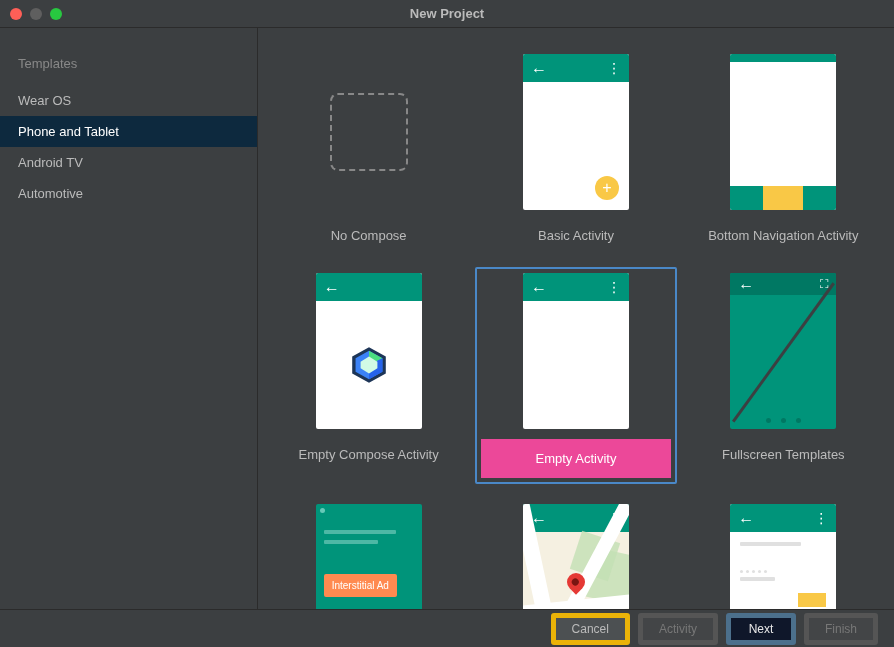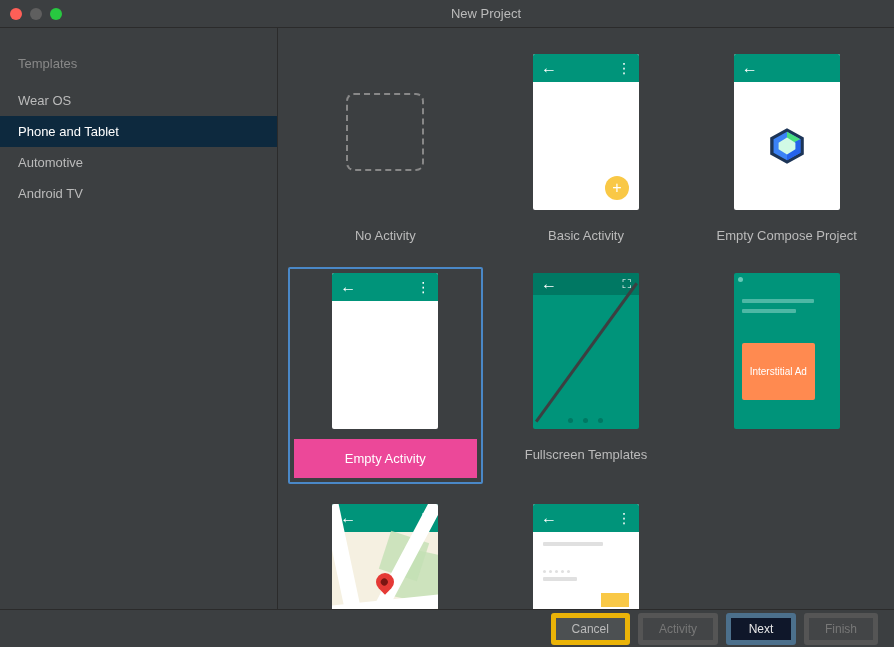--- a/index.html
+++ b/index.html
@@ -4,25 +4,25 @@
 <style>
   * { margin: 0; padding: 0; box-sizing: border-box; font-family: -apple-system, BlinkMacSystemFont, "Segoe UI", sans-serif; }
   body { width: 894px; height: 647px; background: #3c3f41; color: #bbbbbb; overflow: hidden; }
   
   .titlebar { height: 28px; background: #3c3f41; display: flex; align-items: center; position: relative; border-bottom: 1px solid #2b2b2b; }
   .traffic-lights { display: flex; gap: 8px; padding-left: 10px; }
   .tl { width: 12px; height: 12px; border-radius: 50%; }
   .tl-close { background: #ff5f57; }
   .tl-min { background: #5f5f5f; }
   .tl-max { background: #28c840; }
-  .title { position: absolute; left: 50%; transform: translateX(-50%); font-size: 13px; color: #bbbbbb; font-weight: 400; margin-left: 39px; }
+  .title { position: absolute; left: 50%; transform: translateX(-50%); font-size: 13px; color: #bbbbbb; font-weight: 700; }
   
   .main { display: flex; height: 581px; }
   
-  .sidebar { width: 278px; background: #3c3f41; border-right: 1px solid #2b2b2b; padding-top: 20px; }
+  .sidebar { width: 258px; background: #3c3f41; border-right: 1px solid #2b2b2b; padding-top: 20px; }
   .sidebar-header { font-size: 13px; color: #888; padding: 8px 18px 14px; }
   .sidebar-item { font-size: 13px; color: #bbbbbb; padding: 8px 18px; cursor: pointer; }
   .sidebar-item.selected { background: #0d293e; color: #ffffff; }
   
   .content { flex: 1; background: #3c3f41; overflow-y: auto; padding: 20px 10px 10px; }
   .templates-grid { display: grid; grid-template-columns: repeat(3, 1fr); gap: 14px 6px; }
   .template-cell { display: flex; flex-direction: column; align-items: center; cursor: pointer; padding: 4px; border: 2px solid transparent; border-radius: 2px; }
   .template-cell.selected { border-color: #4a88c7; }
   .template-thumb { width: 106px; height: 156px; background: #ffffff; border-radius: 2px; position: relative; overflow: hidden; }
   .template-label { margin-top: 14px; font-size: 13px; color: #bbbbbb; text-align: center; padding: 4px 10px; }
@@ -56,21 +56,21 @@
   .full-diag::before { content:''; position:absolute; width:140%; height:3px; background:#3c3f41; top:50%; left:-20%; transform: rotate(-54deg); }
   .full-dots { position:absolute; bottom:6px; left:0; right:0; display:flex; justify-content:center; gap:10px; }
   .full-dot { width:5px; height:5px; border-radius:50%; background:#007863; }
   
   
   .inter-thumb { background:#00947a !important; padding:8px; }
   .inter-status { position:absolute; top:4px; left:4px; width:5px; height:5px; border-radius:50%; background:#66c9b8;}
   .inter-lines { margin-top: 18px; }
   .inter-line { height:4px; background:#4db8a5; margin-bottom:6px; border-radius:1px;}
   .inter-line.w60{width:60%;} .inter-line.w80{width:80%;}
-  .inter-ad { background:#ff8a50; color:#fff; font-size:10px; padding:23px 8px; border-radius:2px; display:inline-block; margin: 24px 0 14px;}
+  .inter-ad { background:#ff8a50; color:#fff; font-size:10px; padding:6px 8px; border-radius:2px; display:inline-block; margin: 24px 0 14px;}
   
   
   .maps-body { height: calc(100% - 28px); background: #f5f0e1; position:relative; }
   .road { position:absolute; background:#fff; }
   .road.r1 { width:16px; height:200%; top:-50%; left:10px; transform:rotate(-12deg);}
   .road.r2 { width:14px; height:200%; top:-50%; left:48px; transform:rotate(28deg);}
   .road.r3 { width:200%; height:14px; left:-50%; top:68px; transform:rotate(-6deg);}
   .park { position:absolute; background:#c3e0b4; opacity:0.8; }
   .park.p1 { width:50px; height:50px; right:-10px; top:20px; transform:rotate(12deg);}
   .park.p2 { width:40px; height:40px; left:52px; top:4px; transform:rotate(18deg);}
@@ -108,62 +108,73 @@
     <div class="tl tl-max"></div>
   </div>
   <div class="title">New Project</div>
 </div>
 
 <div class="main">
   <div class="sidebar">
     <div class="sidebar-header">Templates</div>
     <div class="sidebar-item"><span>Wear OS</span></div>
     <div class="sidebar-item selected"><span>Phone and Tablet</span></div>
+    <div class="sidebar-item"><span>Android TV</span></div>
     <div class="sidebar-item"><span>Automotive</span></div>
-    <div class="sidebar-item"><span>Android TV</span></div>
   </div>
 
   <div class="content">
     <div class="templates-grid">
 
       <div class="template-cell">
         <div class="no-activity-thumb">
           <div class="dashed-box"></div>
         </div>
-        <div class="template-label">No Activity</div>
+        <div class="template-label">No Compose</div>
       </div>
 
       <div class="template-cell">
         <div class="template-thumb">
           <div class="thumb-appbar">
             <span class="thumb-back">←</span>
             <span class="thumb-menu">⋮</span>
           </div>
           <div class="fab">+</div>
         </div>
         <div class="template-label">Basic Activity</div>
       </div>
 
+      <div class="template-cell">
+        <div class="template-thumb">
+          <div class="thumb-appbar" style="height:8px;"></div>
+          <div class="bottom-nav-bar">
+            <div style="flex:1"></div>
+              <div class="bottom-nav-center"></div>
+              <div style="flex:1"></div>
+          </div>
+        </div>
+        <div class="template-label">Bottom Navigation Activity</div>
+      </div>
 
       <div class="template-cell">
         <div class="template-thumb">
           <div class="thumb-appbar">
             <span class="thumb-back">←</span>
           </div>
           <div class="compose-body">
             <svg class="compose-icon" viewBox="0 0 100 100">
               <polygon points="50,8 90,30 90,70 50,92 10,70 10,30" fill="#1d3557"></polygon>
               <polygon points="50,16 82,34 82,66 50,84 18,66 18,34" fill="#3b82f6"></polygon>
               <polygon points="50,16 82,34 50,50" fill="#4ade80"></polygon>
               <polygon points="50,50 82,34 82,66 50,84" fill="#2563eb"></polygon>
               <polygon points="50,30 70,42 70,58 50,70 30,58 30,42" fill="#d1fae5"></polygon>
             </svg>
           </div>
         </div>
-        <div class="template-label">Empty Compose Project</div>
+        <div class="template-label">Empty Compose Activity</div>
       </div>
 
       <div class="template-cell selected">
         <div class="template-thumb">
           <div class="thumb-appbar">
             <span class="thumb-back">←</span>
             <span class="thumb-menu">⋮</span>
           </div>
         </div>
         <div class="template-label">Empty Activity</div>

